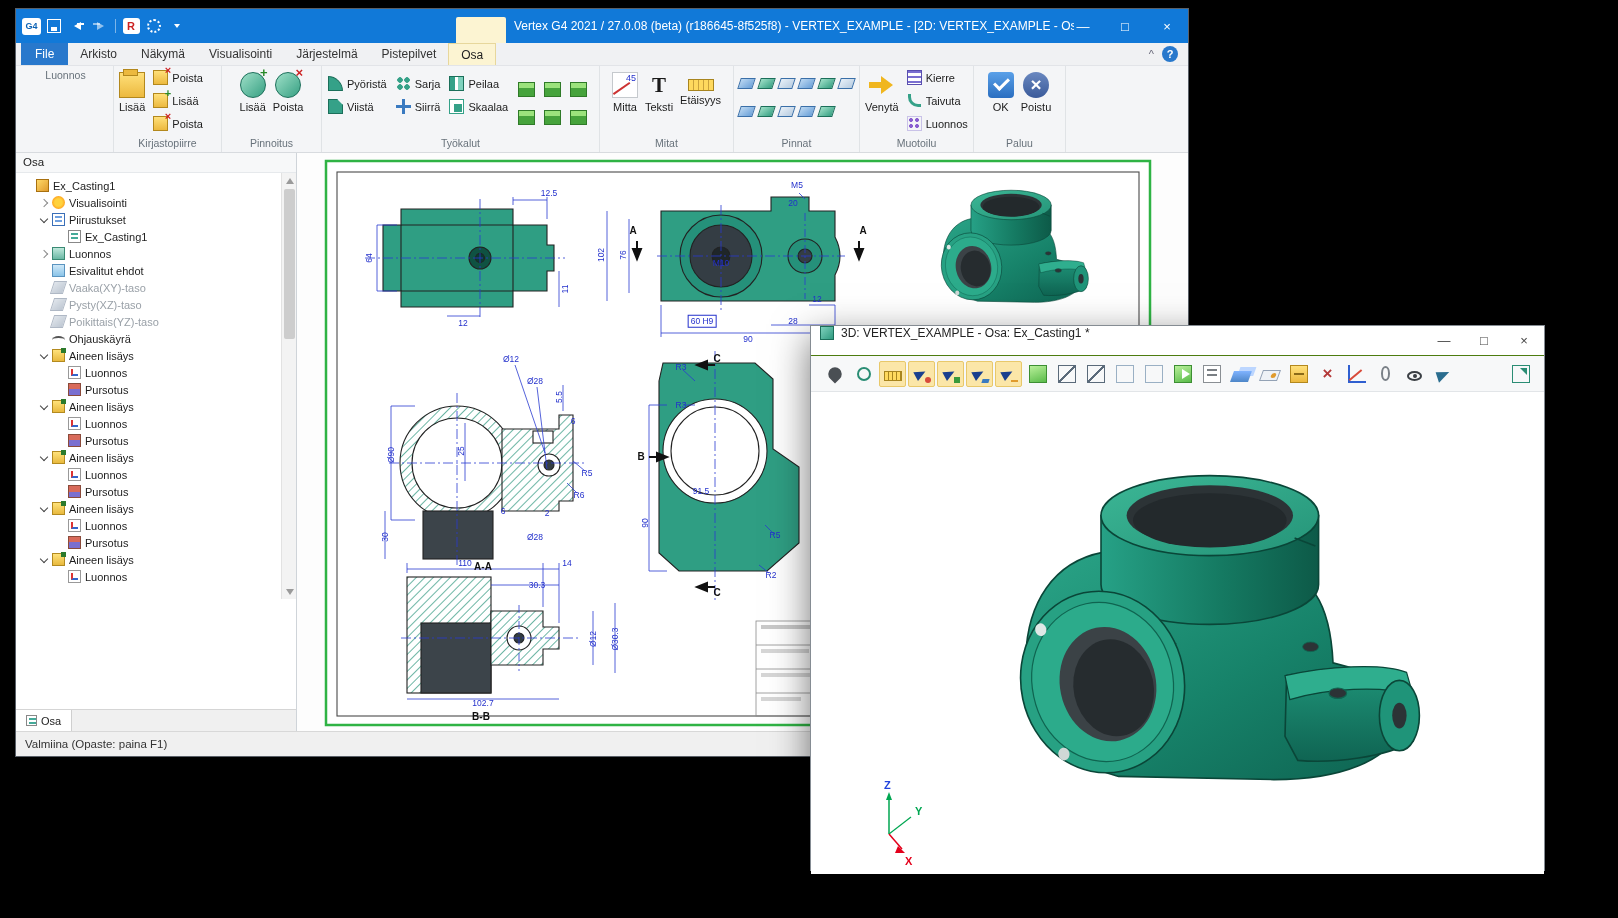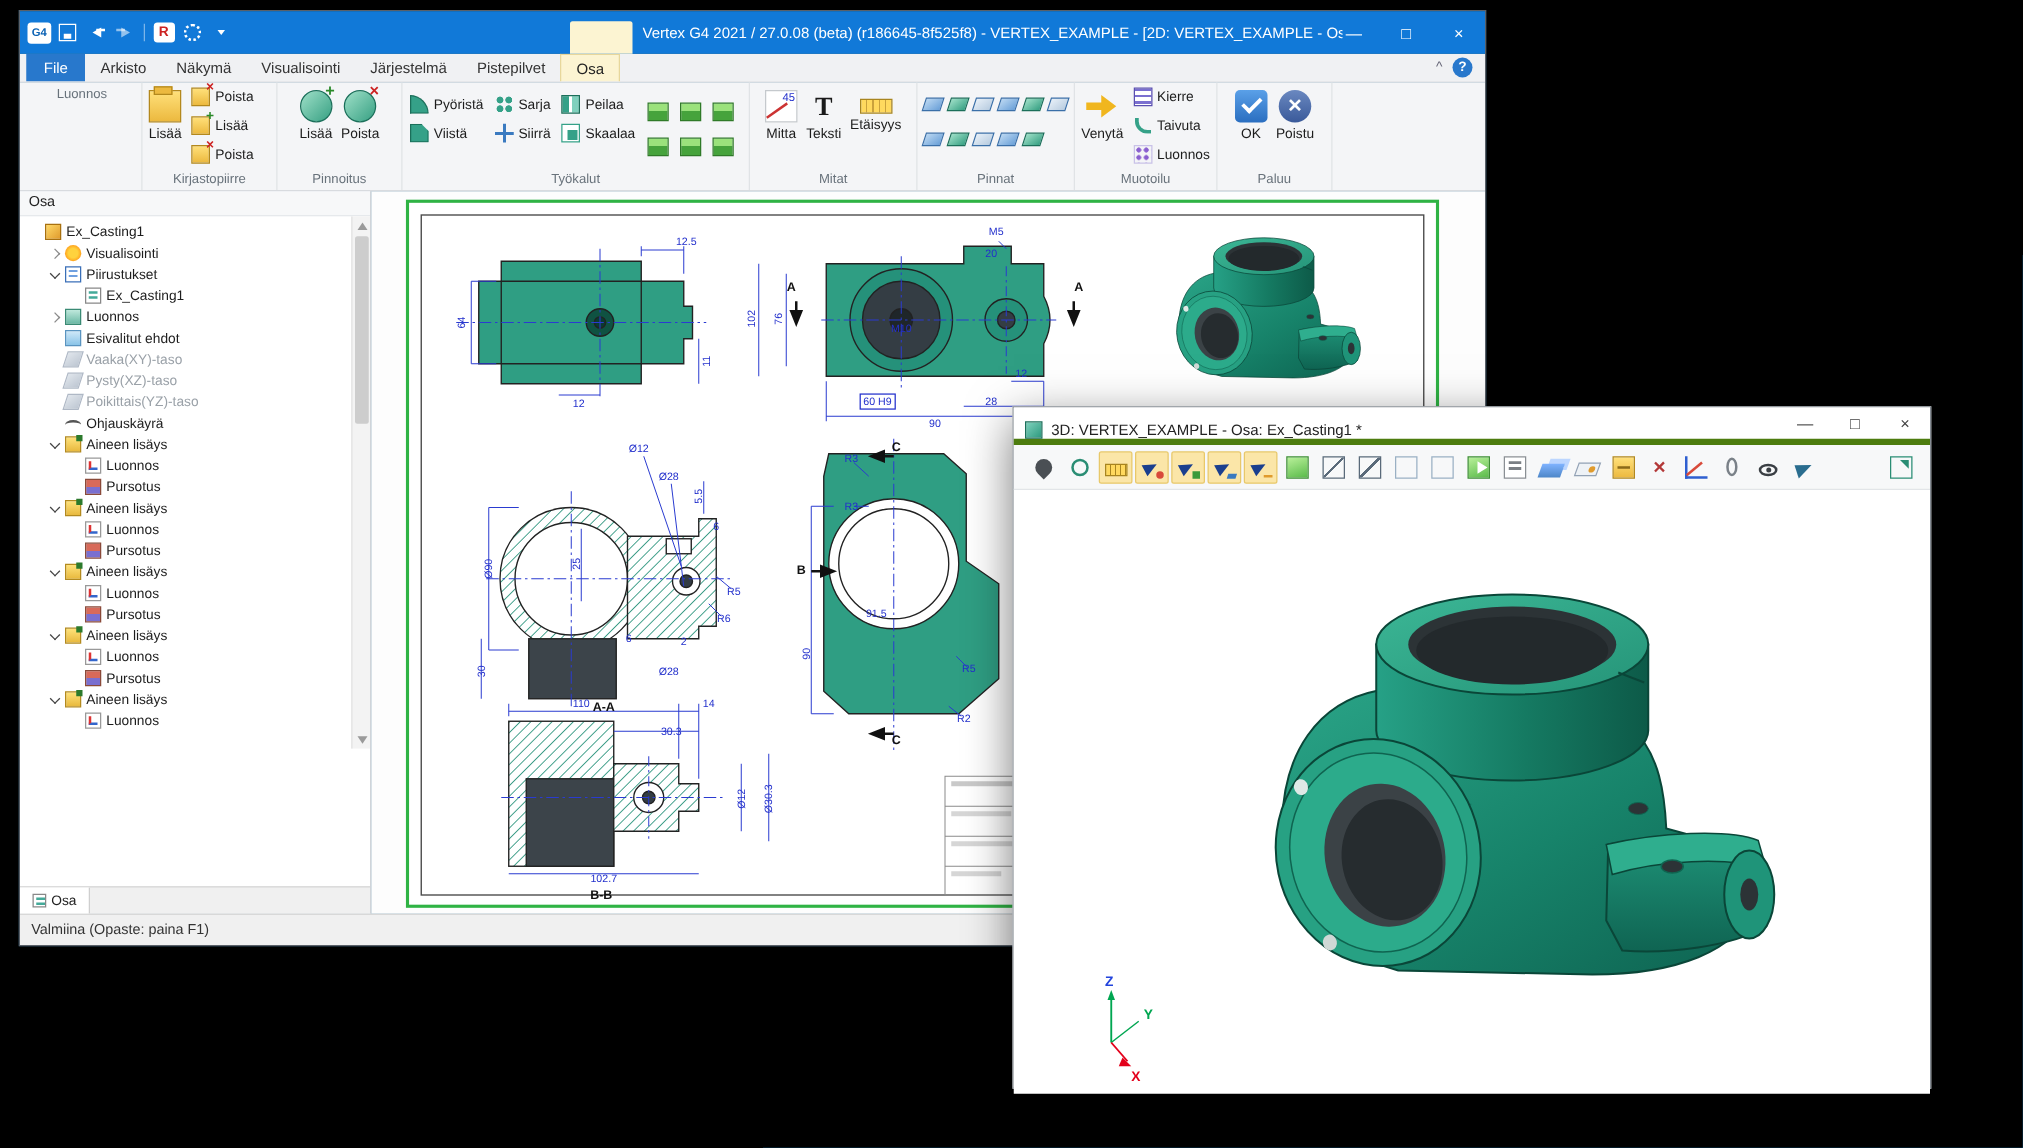--- a/index.html
+++ b/index.html
@@ -143,21 +143,21 @@
 #dim-layer{position:absolute;left:0;top:0;width:893px;height:580px;pointer-events:none}
 .dim{position:absolute;font-size:8.5px;color:#2330cc;white-space:nowrap;line-height:1}
 .dimk{font-size:10px;font-weight:700;color:#111}
 .dimbox{border:1px solid #2330cc;background:#fff;padding:1px 2px}
 
 
 .statusbar{height:25px;background:#f0f0f0;border-top:1px solid #d8d8d8;display:flex;align-items:center;padding:0 9px;font-size:11.5px;color:#333;flex:none}
 
 
 .w3d{position:absolute;left:810px;top:325px;width:735px;height:546px;background:#fff;border:1px solid #858c93;box-shadow:0 12px 36px rgba(0,0,0,.55);display:flex;flex-direction:column;z-index:5}
-.w3d-title{height:30px;display:flex;align-items:flex-end;gap:7px;padding-left:9px;background:#fff;font-size:12px;color:#222;border-bottom:5px solid #4d7c0f;flex:none}
+.w3d-title{height:30px;display:flex;align-items:flex-start;gap:7px;padding-left:9px;background:#fff;font-size:12px;color:#222;border-bottom:1px solid #4d7c0f;flex:none}
 .w3d-appico{width:14px;height:14px;background:linear-gradient(135deg,#7fd1bd,#2e9a7f);border:1px solid #1b6f5a}
 .w3d-ctrl{margin-left:auto;display:flex;height:100%}
 .w3d-btn{width:40px;display:flex;align-items:center;justify-content:center;color:#444;font-size:13px}
 .w3d-toolbar{height:36px;display:flex;align-items:center;gap:2px;padding:0 10px;background:#f7f8f9;border-bottom:1px solid #e2e5e8;flex:none}
 .tbi{width:27px;height:26px;display:flex;align-items:center;justify-content:center;border-radius:2px;flex:none}
 .tbi.hl{background:#fbe6a8;border:1px solid #e8c86a}
 .ik{width:18px;height:18px;display:inline-block;position:relative}
 .ik-pin{background:#4a4f54;border-radius:50% 50% 50% 0;transform:rotate(-45deg) scale(.75)}
 .ik-orbit{border:2px solid #2a8d74;border-radius:50%;width:14px;height:14px;margin:2px}
 .ik-ruler{height:10px;margin-top:4px;background:repeating-linear-gradient(90deg,#ffd95e 0 3px,#a8851f 3px 4px);border:1px solid #a8851f}

